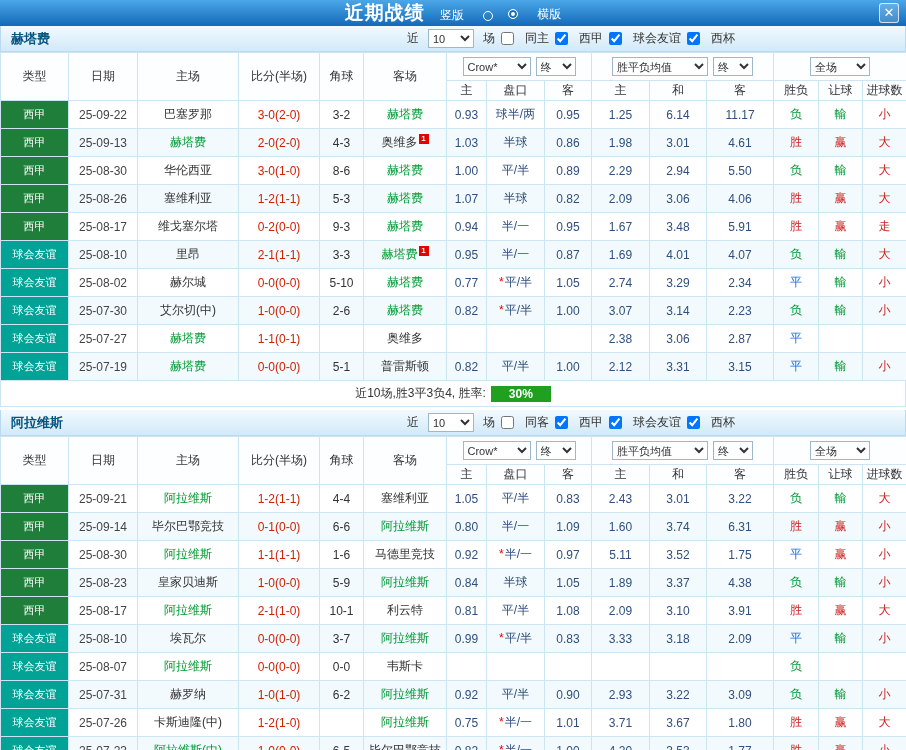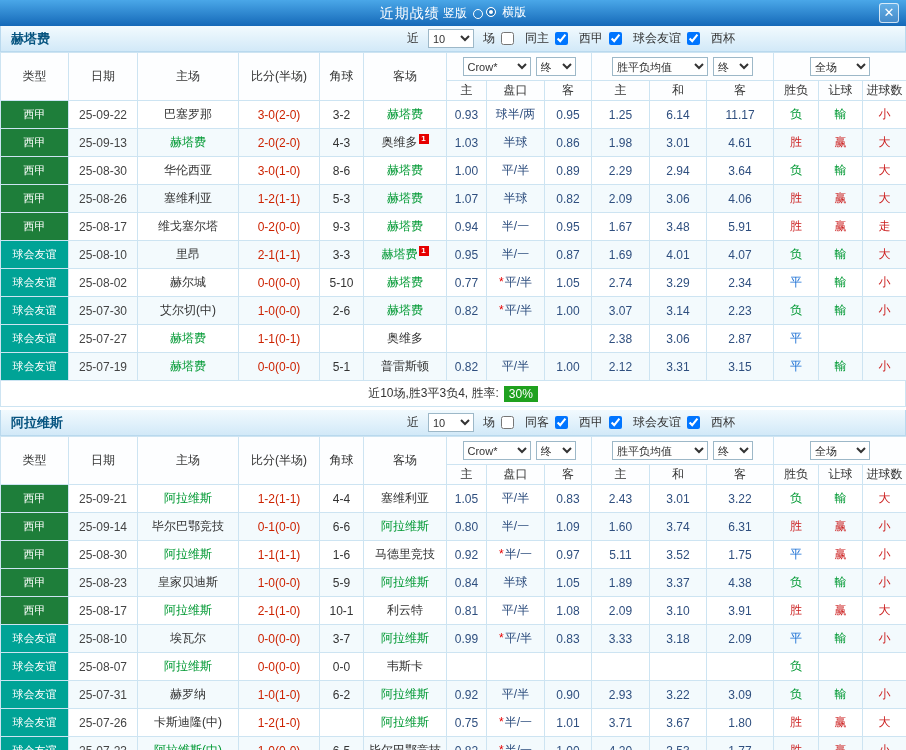--- a/index.html
+++ b/index.html
@@ -1,21 +1,21 @@
 <!DOCTYPE html>
 <html style="--titlebar-top: #4aa7e8; --titlebar-bottom: #1569b8; --liga-green: #1e7e3a; --friendly-teal: #00a396; --win-red: #cc2222; --draw-blue: #1a6fd4; --lose-green: #009933; --odds-navy: #2f4f7f; --score-red: #cc2200; --focus-team-green: #009933; --grid-border: #cde4f2; --rate-badge-green: #1fa11f; --stats-blue: #1a64c8;"><head>
 <meta charset="utf-8">
 <style>
 *{margin:0;padding:0;box-sizing:border-box}
 html,body{width:906px;height:750px;overflow:hidden;background:#fff;
   font-family:"Liberation Sans","DejaVu Sans",sans-serif;font-size:12px;color:#333}
 .titlebar{height:26px;background:linear-gradient(to bottom,var(--titlebar-top,#4aa7e8),var(--titlebar-bottom,#1569b8));
   display:flex;align-items:center;justify-content:center;position:relative}
-.tb-title{color:#fff;font-weight:normal;font-size:14px;letter-spacing:1px}
-.tb-opt{display:inline-flex;align-items:center;gap:6px;color:#fff;cursor:pointer;font-size:12px}
+.tb-title{color:#fff;font-weight:bold;font-size:19px;letter-spacing:1px}
+.tb-opt{display:inline-flex;align-items:center;gap:19px;color:#fff;margin-left:12px;cursor:pointer;font-size:12px}
 .radio{width:10px;height:10px;border:1px solid #fff;border-radius:50%;display:inline-block}
 .radio.checked{background:#fff;box-shadow:inset 0 0 0 2px #1b6fb8}
 .close-btn{position:absolute;right:7px;top:3px;width:20px;height:20px;line-height:18px;text-align:center;
   color:#fff;font-weight:bold;font-size:13px;background:rgba(255,255,255,.18);
   border:1px solid rgba(255,255,255,.75);border-radius:3px;cursor:pointer}
 .section+.section{margin-top:3px}
 .sec-header{height:26px;background:linear-gradient(to bottom,#f2fafe,#d2e9f8);
   border:1px solid #b9d9ee;border-top:none;display:flex;align-items:center;padding:0 10px}
 .team-name{font-weight:bold;font-size:13px;color:#05537f}
 .filters{display:flex;align-items:center;gap:6px;margin-left:auto;margin-right:160px}
@@ -47,21 +47,21 @@
 .tname{color:#333}
 td.focus .tname{color:var(--focus-team-green,#009933)}
 .star{color:#e60000;margin-right:1px}
 .badge{display:inline-block;background:#e60000;color:#fff;font-size:8px;font-weight:bold;
   width:10px;height:10px;line-height:10px;text-align:center;vertical-align:top;margin-left:1px}
 .t-red{color:var(--win-red,#cc2222)}
 .t-green{color:var(--lose-green,#009933)}
 .t-blue{color:var(--draw-blue,#1a6fd4)}
 .summary{height:26px;border:1px solid var(--grid-border,#cde4f2);border-top:none;
   display:flex;align-items:center;justify-content:center;gap:5px;background:#fff}
-.rate-badge{background:var(--rate-badge-green,#1fa11f);color:#fff;padding:1px 5px;font-weight:normal}
+.rate-badge{background:var(--rate-badge-green,#1fa11f);color:#fff;padding:1px 18px;font-weight:bold}
 .sm-stats{color:var(--stats-blue,#1a64c8)}
 .sm-txt{color:#333}
 </style>
 </head>
 <body>
 
 <div class="app">
   <div class="titlebar">
     <div class="tb-center">
       <span class="tb-title">近期战绩</span>
@@ -184,21 +184,21 @@
               <td class="date">25-08-30</td>
               <td class="team"><span class="tname">华伦西亚</span></td>
               <td class="score">3-0(1-0)</td>
               <td class="corner">8-6</td>
               <td class="team focus"><span class="tname">赫塔费</span></td>
               <td class="odds">1.00</td>
               <td class="odds line">平/半</td>
               <td class="odds">0.89</td>
               <td class="odds">2.29</td>
               <td class="odds">2.94</td>
-              <td class="odds">3.64</td>
+              <td class="odds">5.50</td>
               <td class="t-green">负</td>
               <td class="t-green">輸</td>
               <td class="t-red">大</td>
             </tr>
             <tr>
               <td class="lg lg-liga">西甲</td>
               <td class="date">25-08-26</td>
               <td class="team"><span class="tname">塞维利亚</span></td>
               <td class="score">1-2(1-1)</td>
               <td class="corner">5-3</td>

